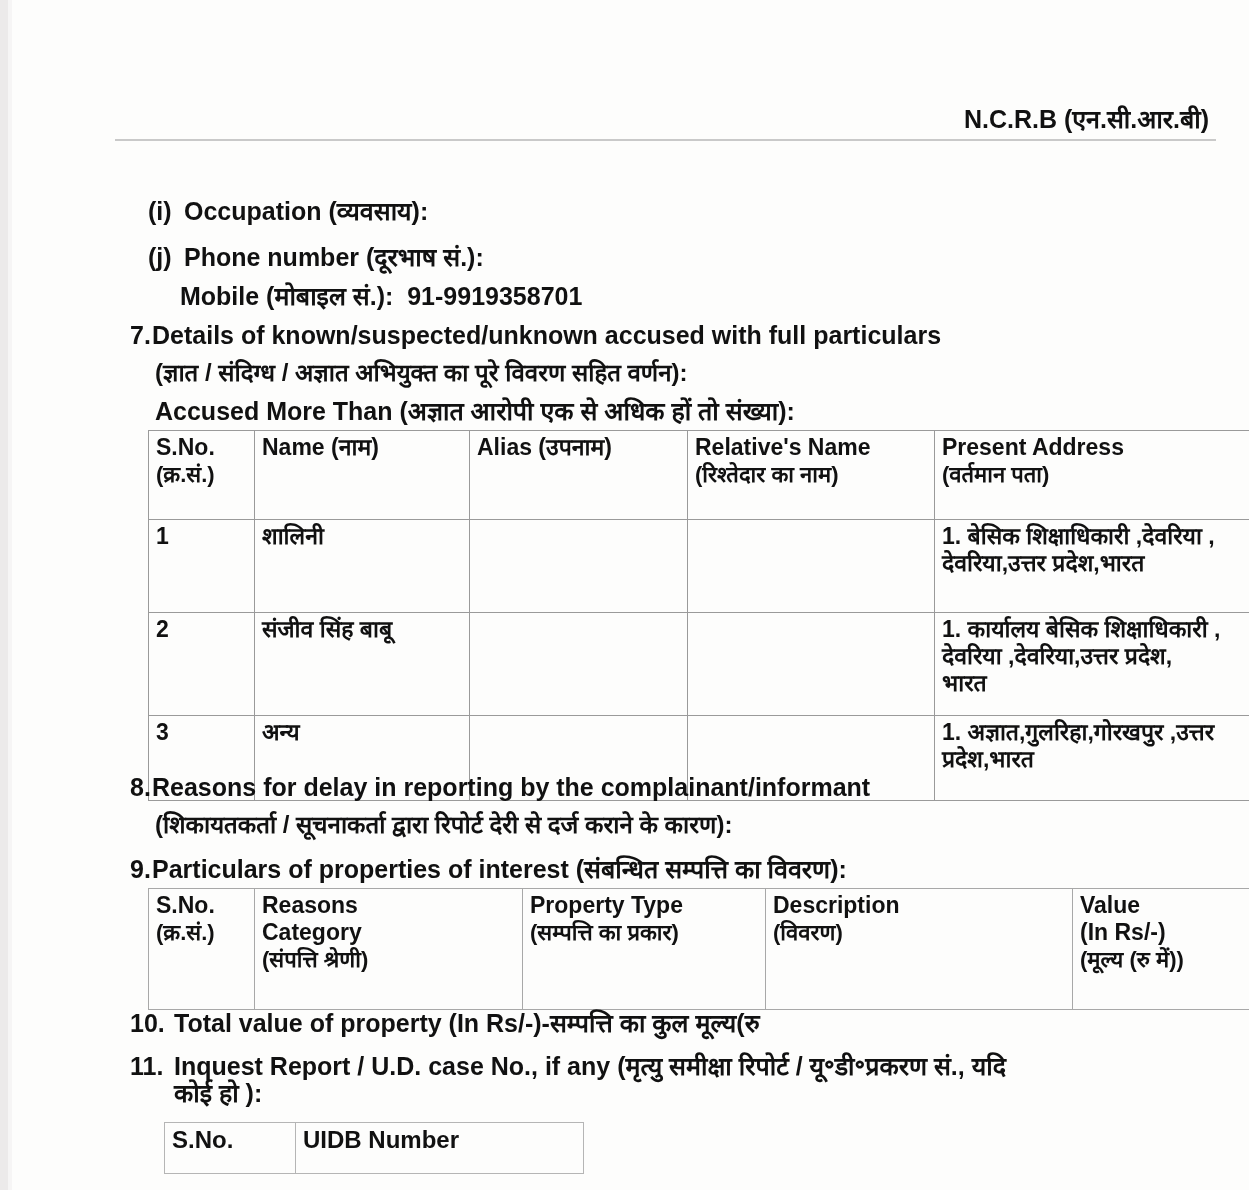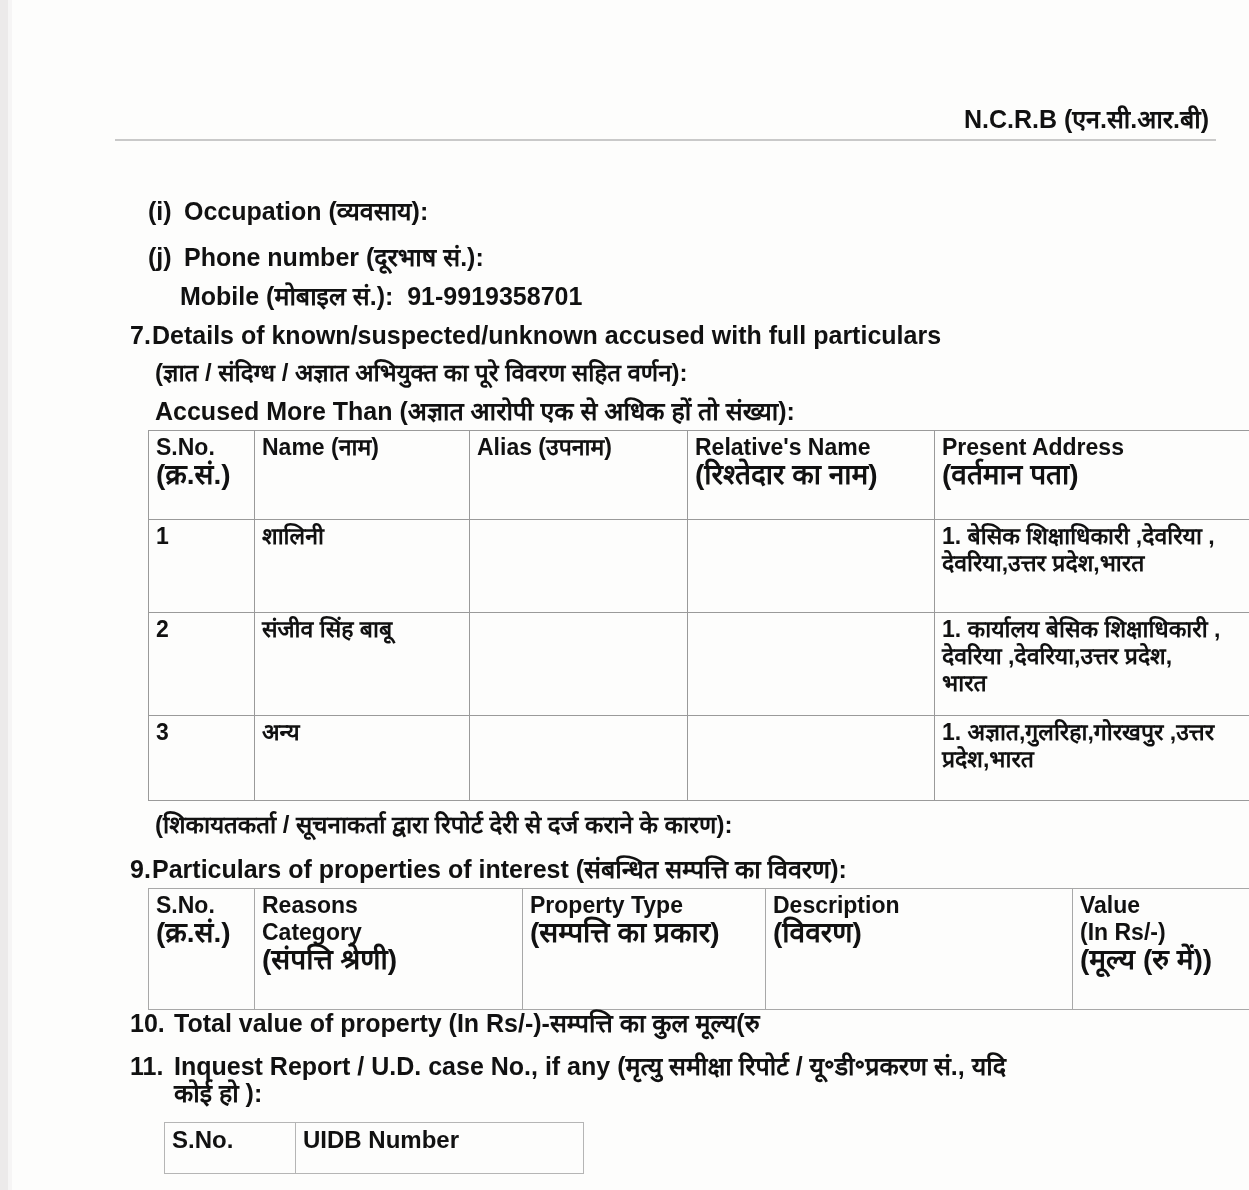--- a/index.html
+++ b/index.html
@@ -143,21 +143,21 @@
     font-weight: normal;
     font-size: 23px;
   }
   .cell-addr {
     font-weight: normal;
     font-size: 21px;
     line-height: 26px;
     white-space: pre-line;
   }
   .hdr-en { display: block; }
-  .hdr-hi { display: block; font-size: 28px; }
+  .hdr-hi { display: block; font-size: 22px; }
 
   
   #accused-table {
     left: 148px;
     top: 430px;
     width: 1033px;
   }
   #accused-table .c1 { width: 92px; }
   #accused-table .c2 { width: 201px; }
   #accused-table .c3 { width: 204px; }
@@ -272,20 +272,23 @@
       <td class="c1 cellnum">3</td>
       <td class="c2 cell-name">अन्य</td>
       <td class="c3 cell-name"></td>
       <td class="c4 cell-name"></td>
       <td class="c5 cell-addr">1. अज्ञात,गुलरिहा,गोरखपुर ,उत्तर
 प्रदेश,भारत</td>
     </tr>
   </tbody>
     </table>
 
+  <div class="row item-8">
+    <span class="marker">8.</span><span>Reasons for delay in reporting by the complainant/informant</span>
+  </div>
   <div class="row item-8-l2">(शिकायतकर्ता / सूचनाकर्ता द्वारा रिपोर्ट देरी से दर्ज कराने के कारण):</div>
 
   <div class="row item-9">
     <span class="marker">9.</span><span>Particulars of properties of interest (संबन्धित सम्पत्ति का विवरण):</span>
   </div>
 
   <table class="grid" id="property-table">
     <tbody>
         <tr class="hrow">
       <td class="p1">

